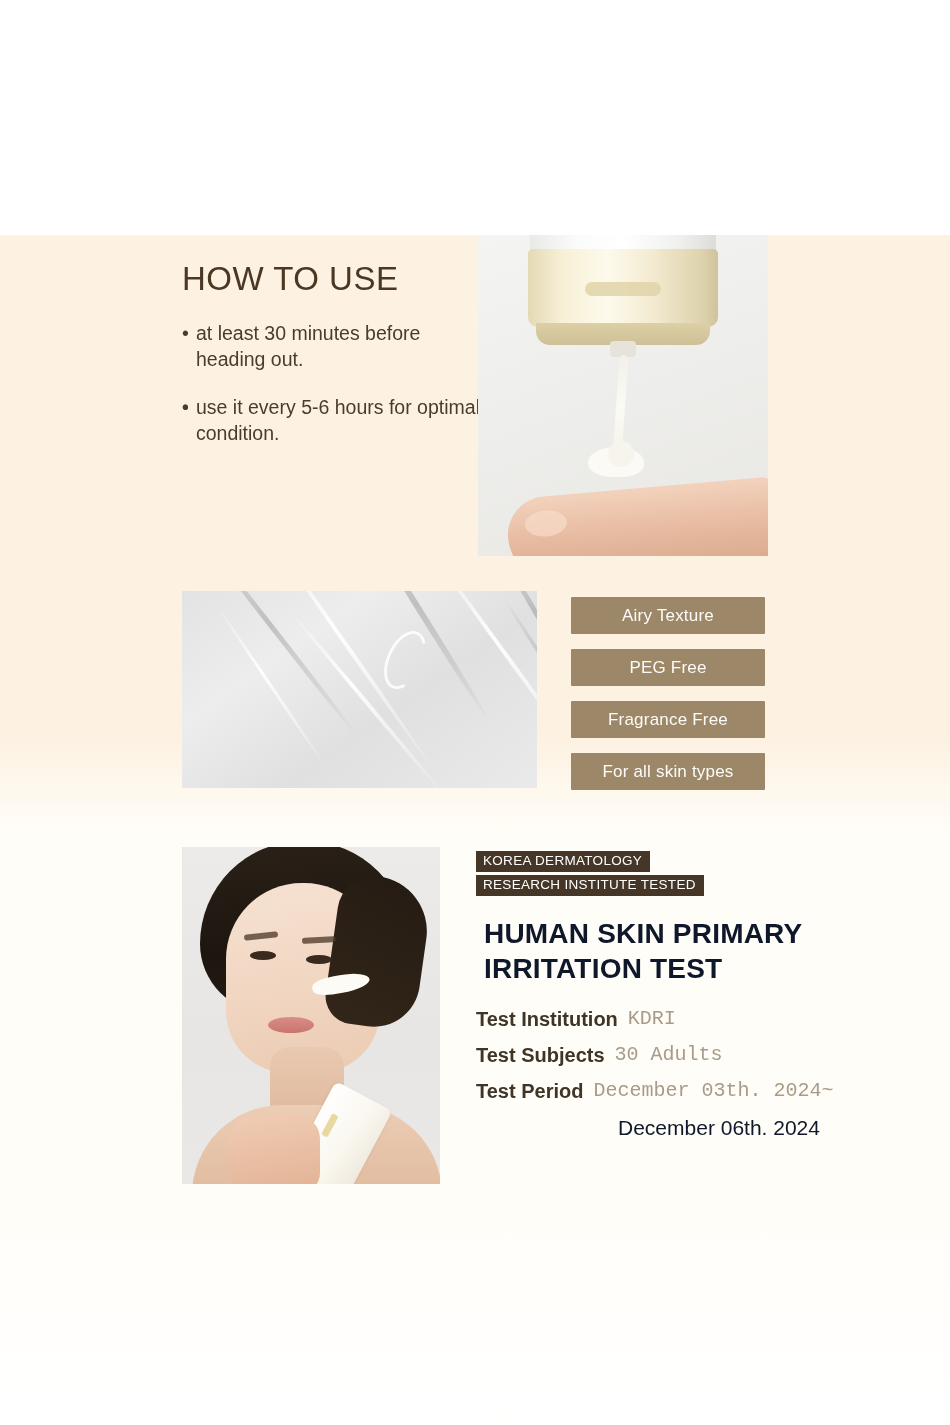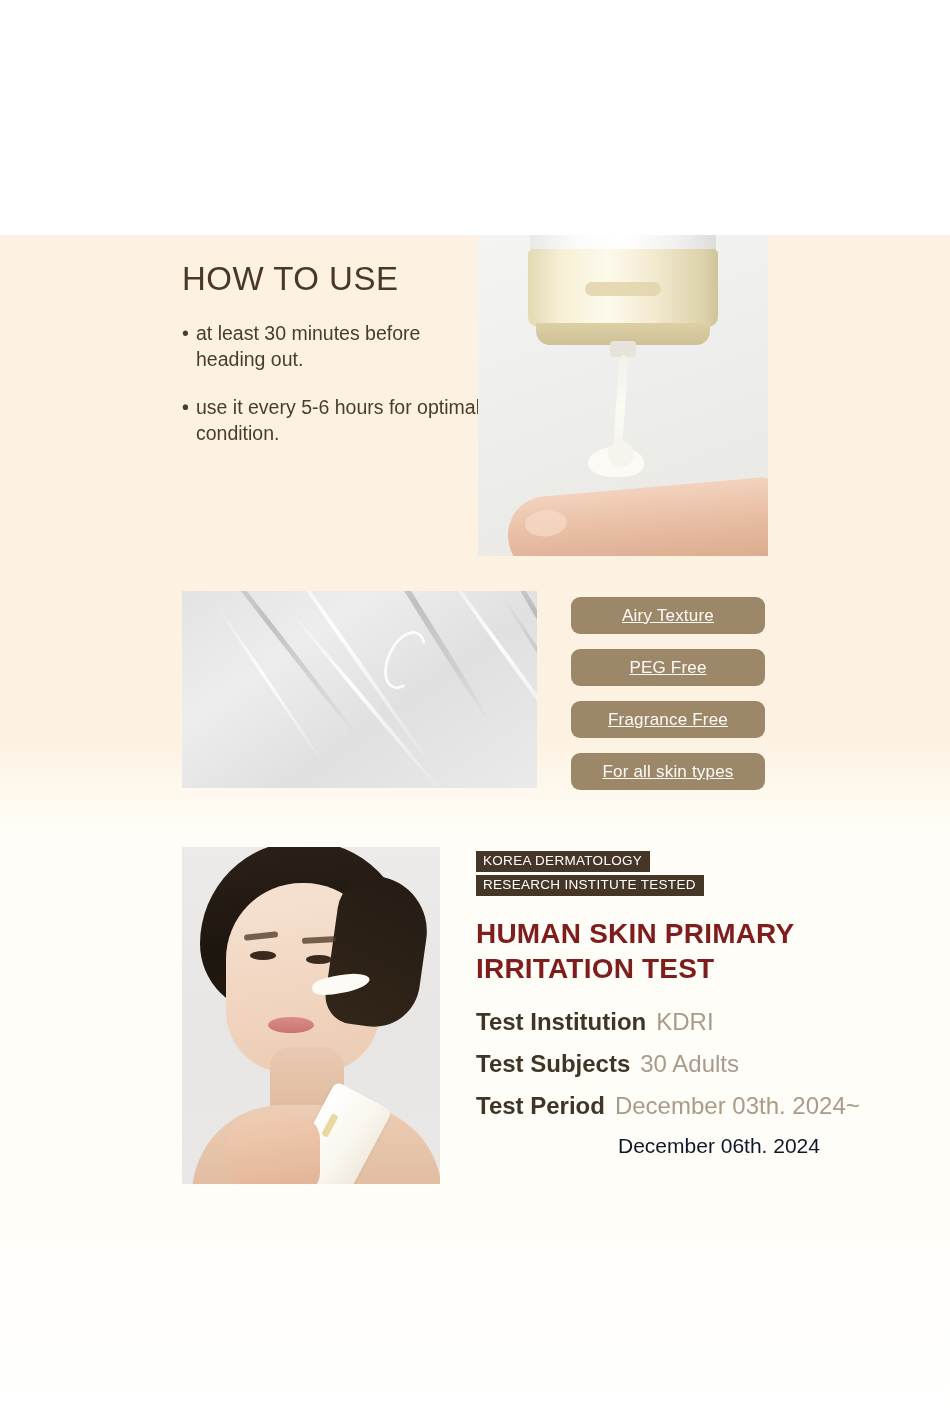--- a/index.html
+++ b/index.html
@@ -346,30 +346,29 @@
 
   
   .badges {
     position: absolute;
     left: 571px;
     top: 597px;
     width: 194px;
   }
   .badge {
     height: 37px;
-    border-radius: 9px;
+    border-radius: 1px;
     background: #9c8869;
     color: #fdfbf7;
     font-size: 17px;
     display: flex;
     align-items: center;
     justify-content: center;
     margin-bottom: 15px;
     letter-spacing: .2px;
-    text-decoration: underline;
   }
   .badge:last-child { margin-bottom: 0; }
 
   
   .test {
     position: absolute;
     left: 476px;
     top: 851px;
     width: 400px;
   }
@@ -382,41 +381,42 @@
     color: #ffffff;
     font-size: 13.5px;
     letter-spacing: .3px;
     padding: 3px 8px 4px 7px;
     line-height: 1.05;
     margin-bottom: 3px;
   }
   .test-title {
     font-size: 28px;
     line-height: 1.25;
-    color: #7f1d1d;
-    margin: 0 0 18px 0;
+    color: #0f172a;
+    margin: 0 0 18px 8px;
     letter-spacing: .2px;
   }
   .test-rows { margin: 0; padding: 0; list-style: none; }
   .test-row {
     display: flex;
     align-items: flex-start;
     margin-bottom: 6px;
-    font-size: 24px;
+    font-size: 20px;
     line-height: 1.5;
   }
   .test-label {
     color: #3f3527;
     font-weight: 700;
     white-space: nowrap;
     flex: none;
   }
   .test-value {
     color: #a89b89;
     margin-left: 10px;
+    font-family: Liberation Mono, monospace;
   }
   .test-value-2 {
     color: #0f172a;
     margin-left: 10px;
     padding-left: 132px;
     font-size: 21px;
     line-height: 1.5;
   }
 </style>
 </head>

